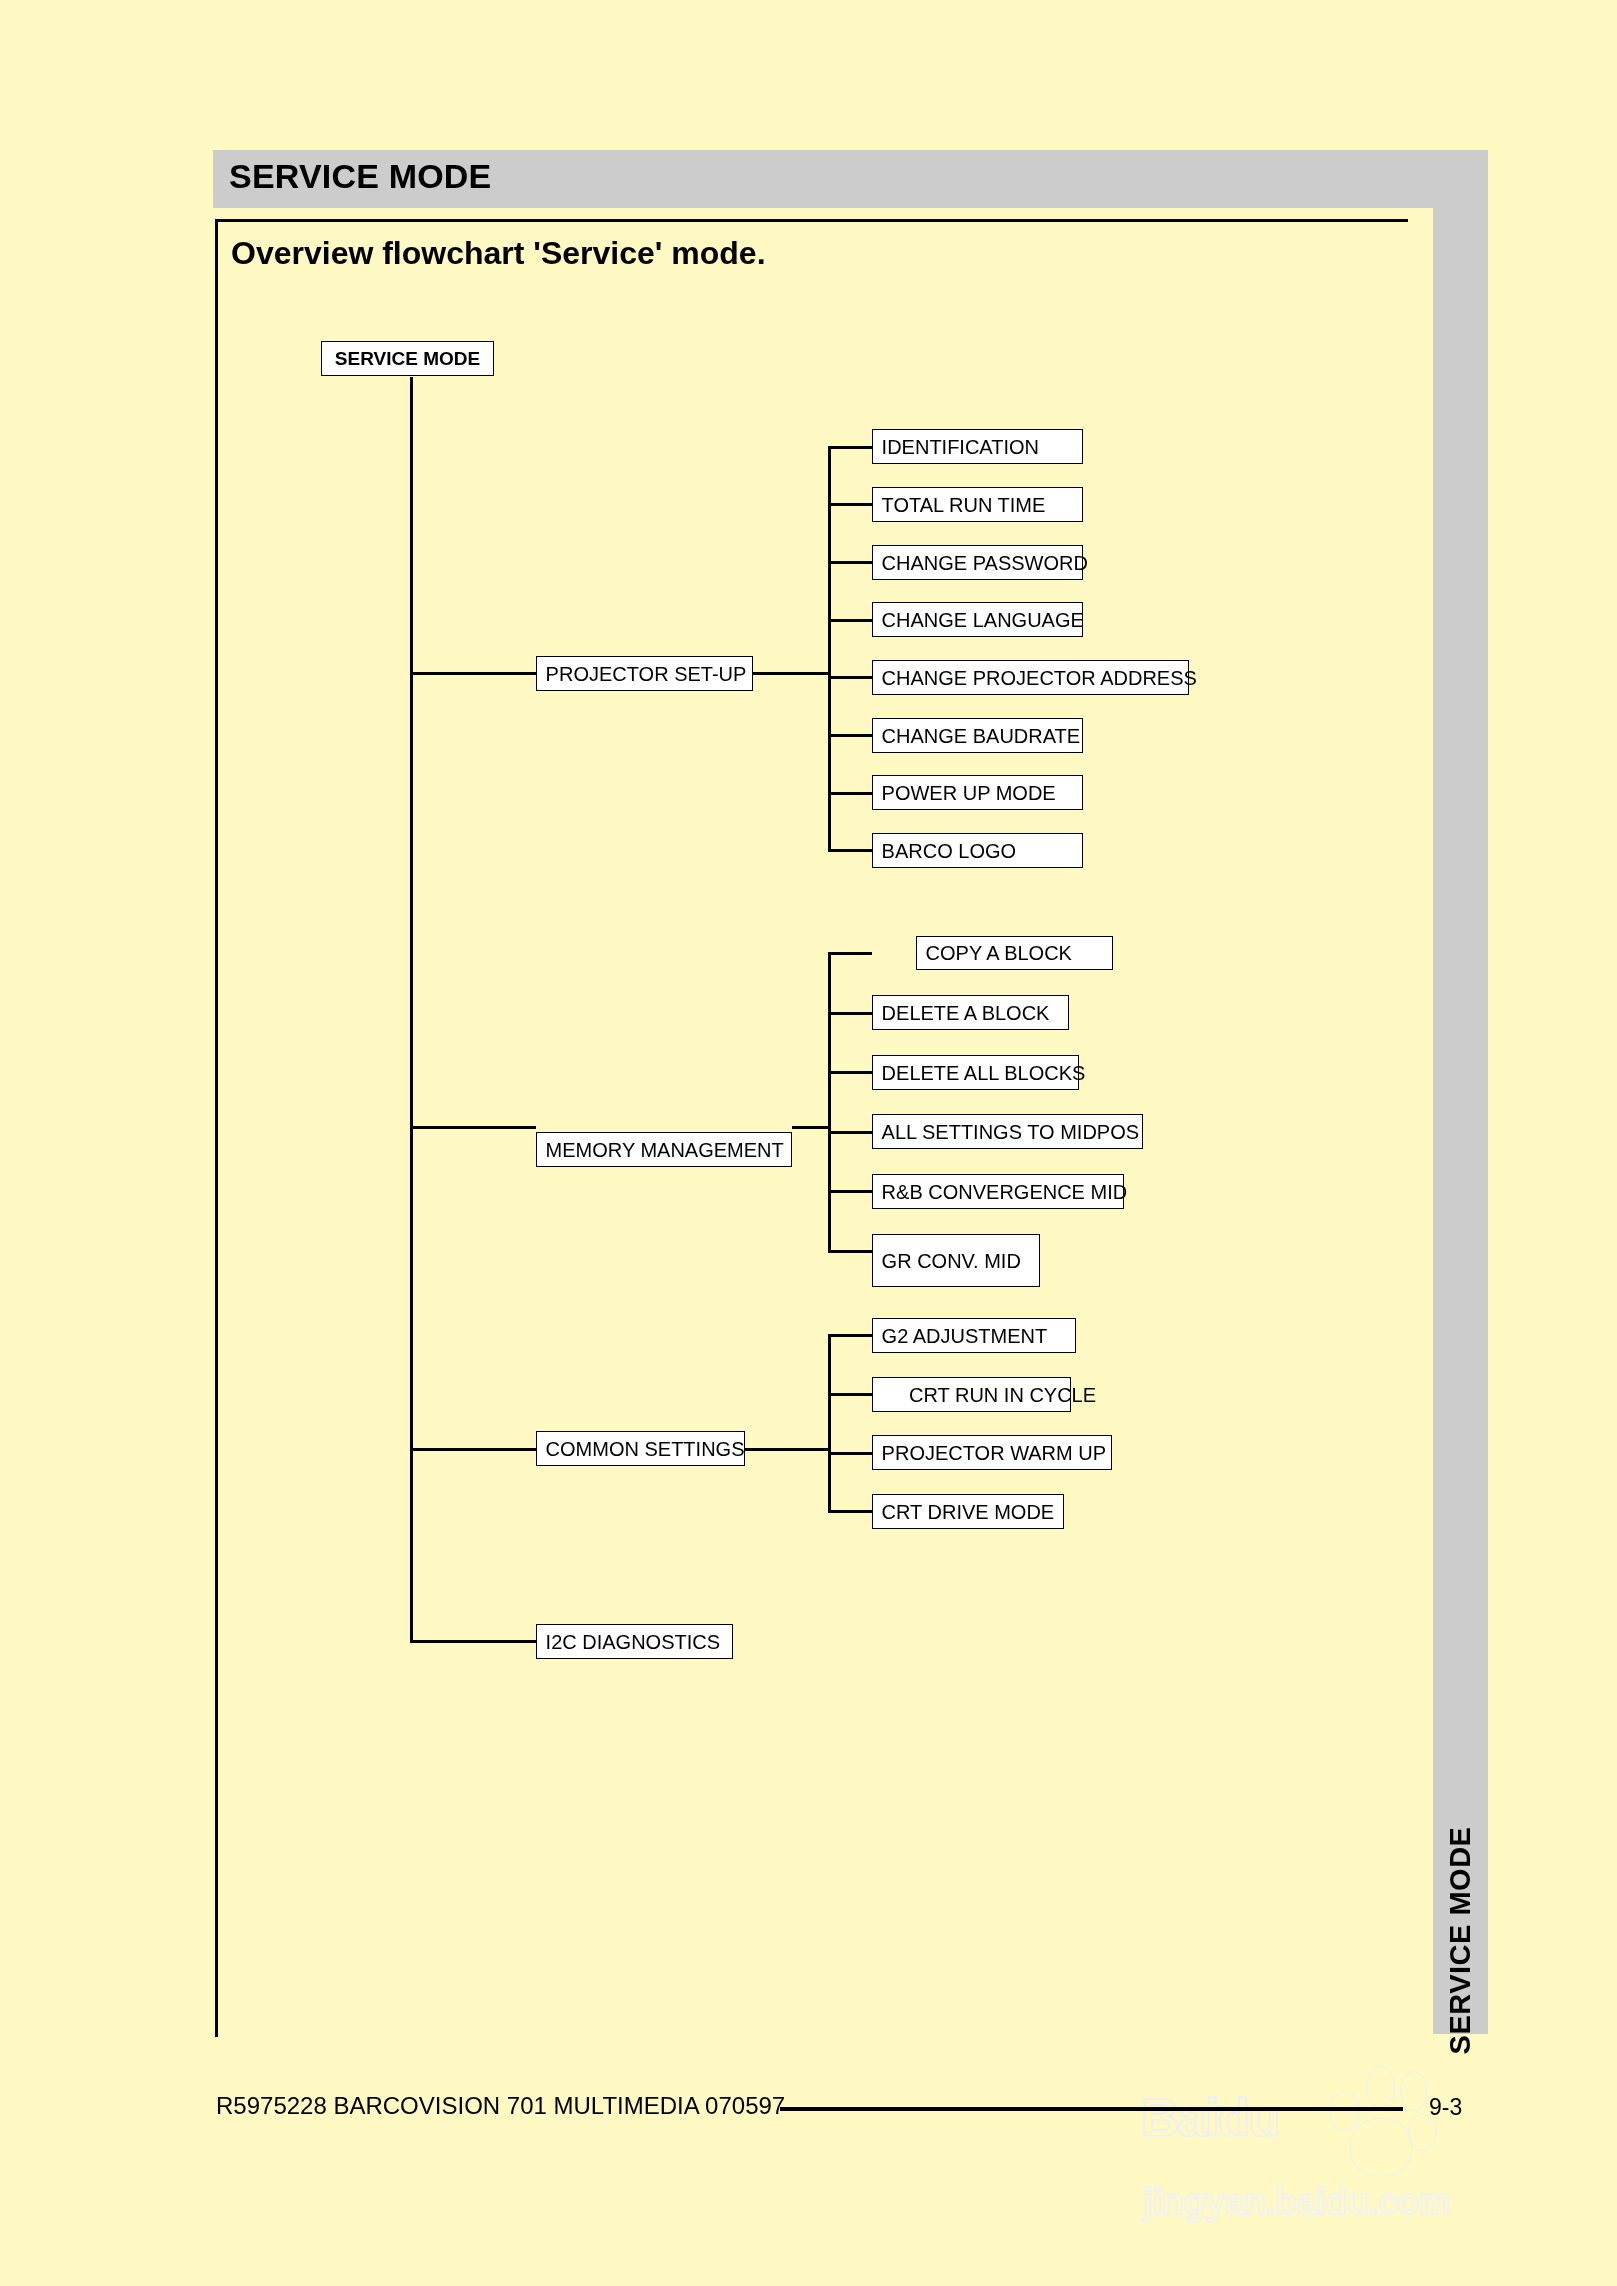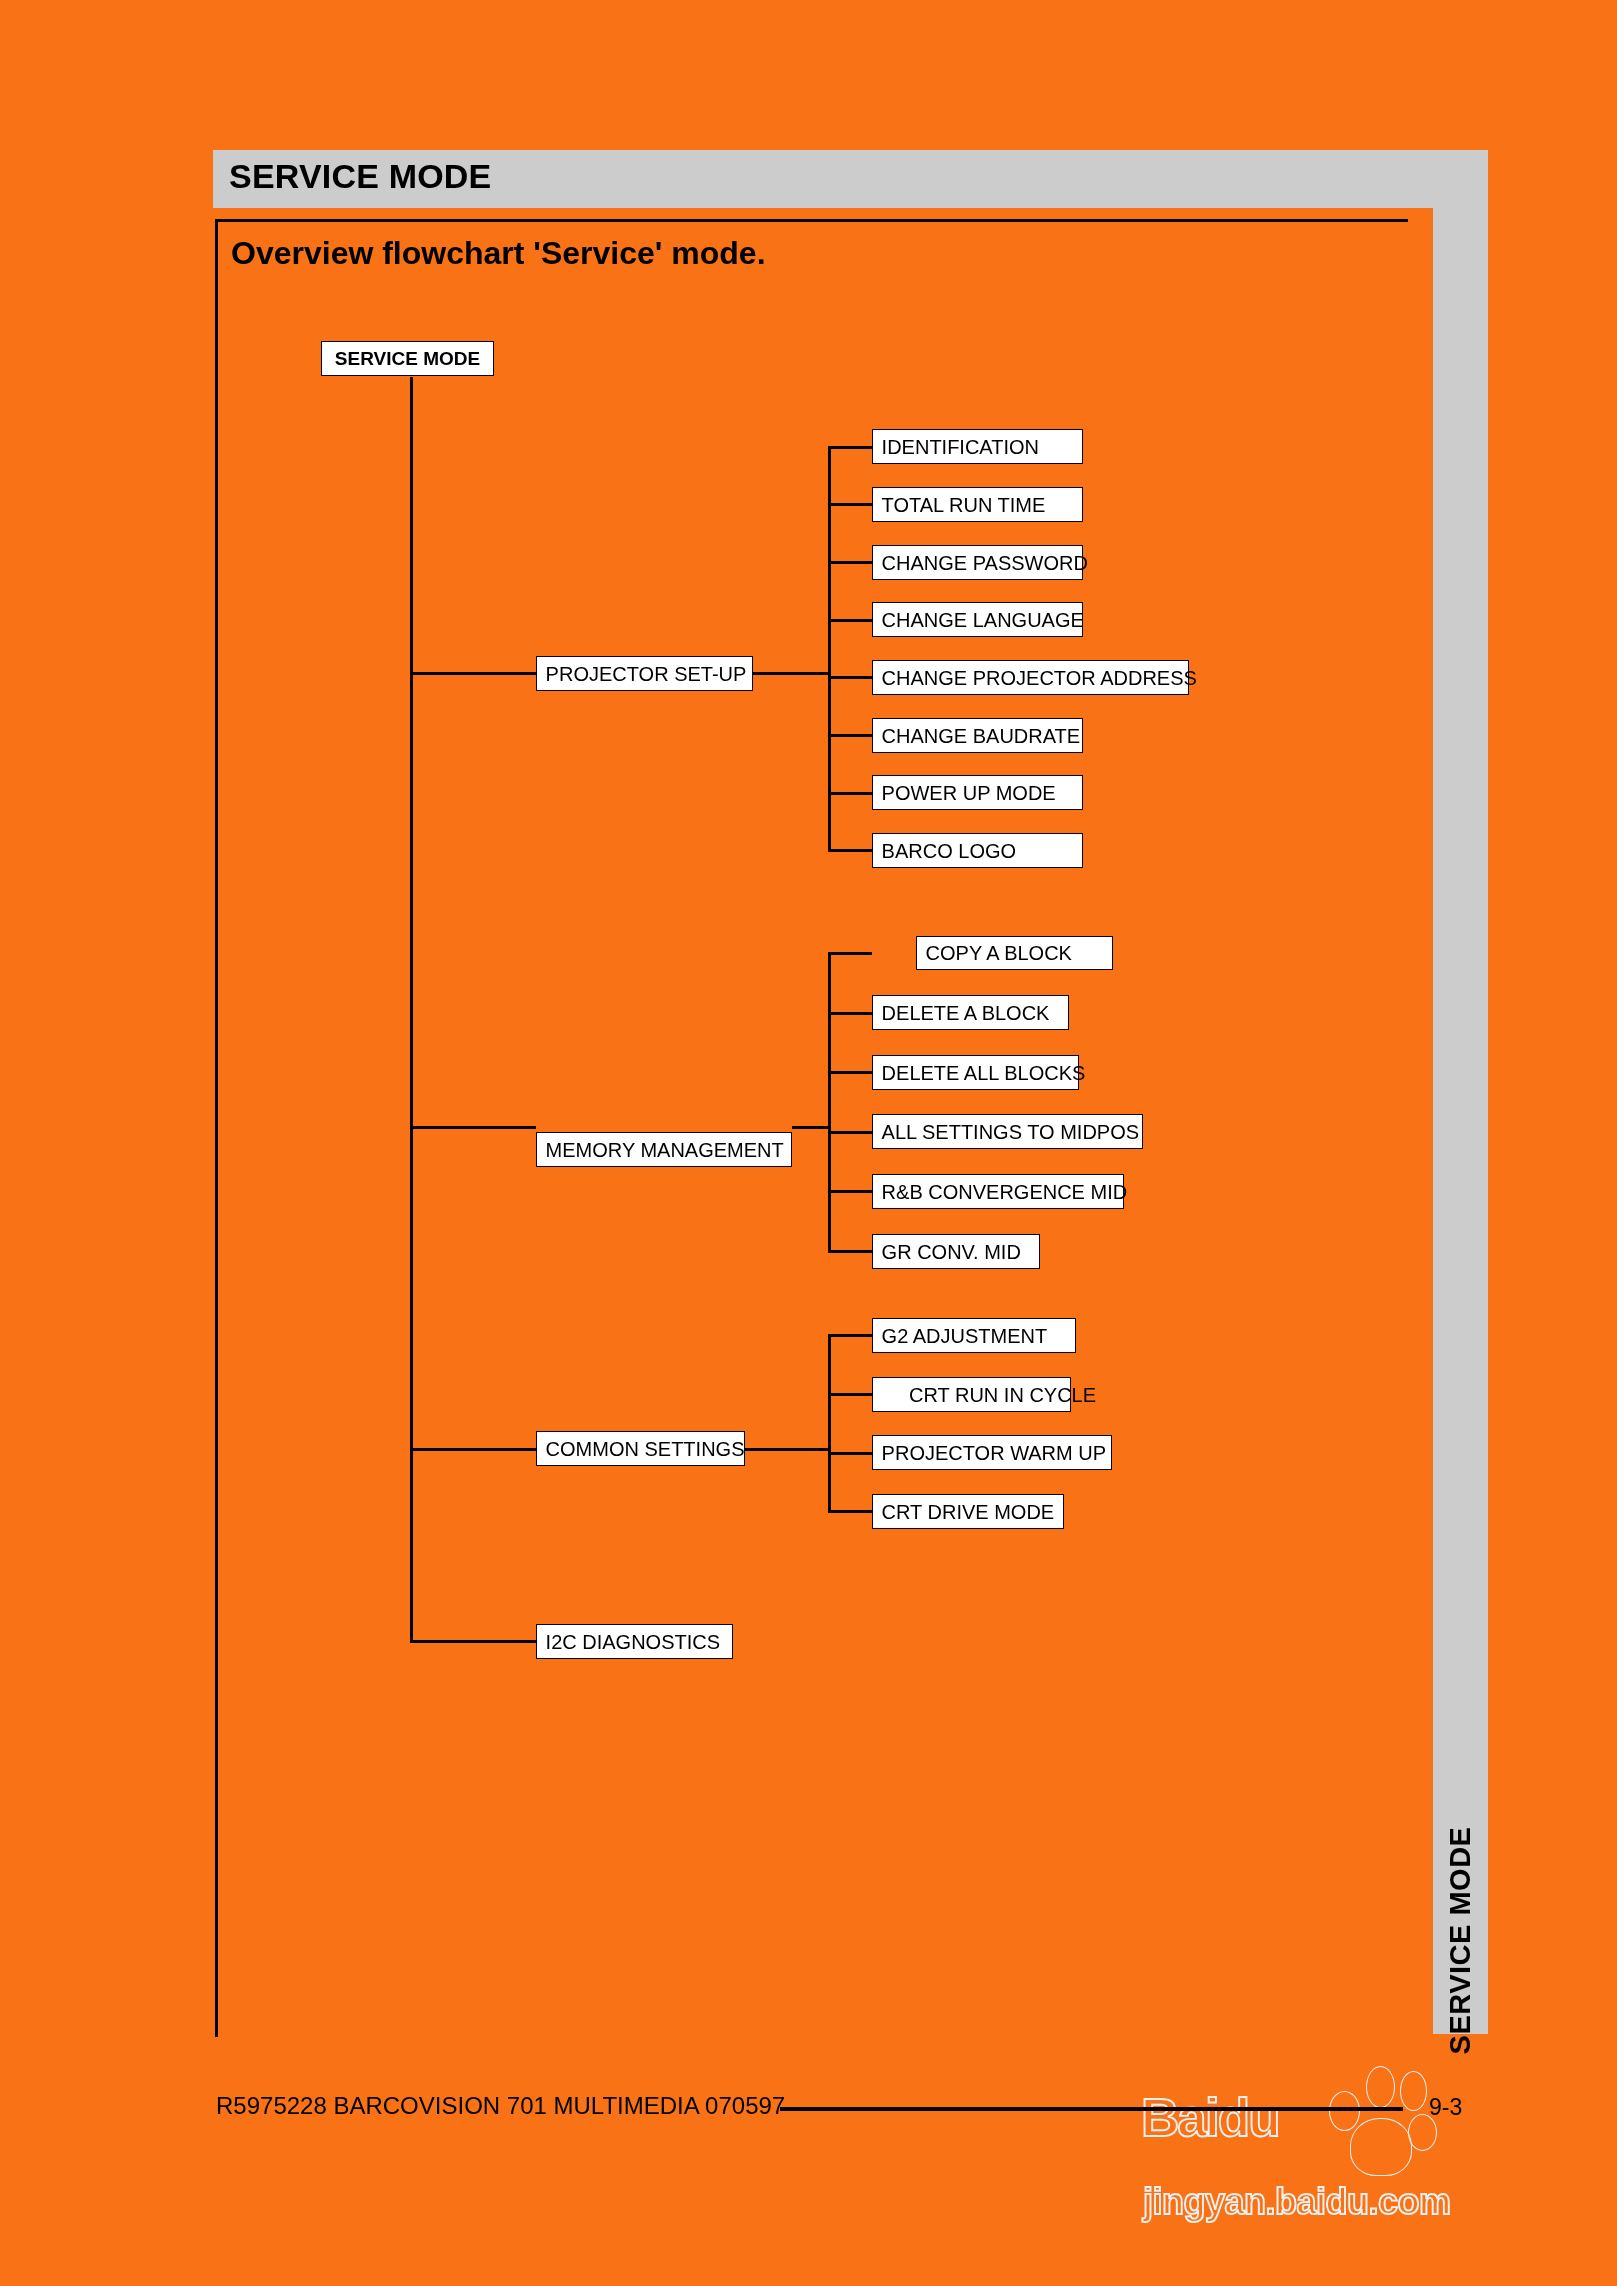--- a/index.html
+++ b/index.html
@@ -8,21 +8,21 @@
     background: #ffffff;
   }
   body {
     font-family: "Liberation Sans", sans-serif;
     -webkit-font-smoothing: antialiased;
   }
   #page {
     position: relative;
     width: 1618px;
     height: 2286px;
-    background: #f97316;
+    background: #fef9c3;
     overflow: hidden;
   }
 
   
   .header-band {
     position: absolute;
     left: 213px;
     top: 150px;
     width: 1275px;
     height: 58px;
@@ -249,21 +249,21 @@
       <div class="node" style="left: 916px; top: 936px; width: 197px; height: 34px;">COPY A BLOCK</div>
       <div class="line" style="left: 828px; top: 1012px; width: 44px; height: 2.9px;"></div>
       <div class="node" style="left: 872px; top: 995px; width: 197px; height: 35px;">DELETE A BLOCK</div>
       <div class="line" style="left: 828px; top: 1071px; width: 44px; height: 2.9px;"></div>
       <div class="node" style="left: 872px; top: 1055px; width: 207px; height: 35px;">DELETE ALL BLOCKS</div>
       <div class="line" style="left: 828px; top: 1131px; width: 44px; height: 2.9px;"></div>
       <div class="node" style="left: 872px; top: 1114px; width: 271px; height: 35px;">ALL SETTINGS TO MIDPOS</div>
       <div class="line" style="left: 828px; top: 1190px; width: 44px; height: 2.9px;"></div>
       <div class="node" style="left: 872px; top: 1174px; width: 252px; height: 35px;">R&amp;B CONVERGENCE MID</div>
       <div class="line" style="left: 828px; top: 1250px; width: 44px; height: 2.9px;"></div>
-      <div class="node" style="left: 872px; top: 1234px; width: 168px; height: 35px;">GR CONV. MID</div>
+      <div class="node" style="left: 872px; top: 1234px; width: 168px; height: 53px;">GR CONV. MID</div>
       <div class="line" style="left: 410px; top: 1448px; width: 126px; height: 2.9px;"></div>
       <div class="node" style="left: 536px; top: 1431px; width: 209px; height: 35px;">COMMON SETTINGS</div>
       <div class="line" style="left: 745px; top: 1448px; width: 86px; height: 2.9px;"></div>
       <div class="line" style="left: 828px; top: 1334px; width: 2.9px; height: 176px;"></div>
       <div class="line" style="left: 828px; top: 1334px; width: 44px; height: 2.9px;"></div>
       <div class="node" style="left: 872px; top: 1318px; width: 204px; height: 35px;">G2 ADJUSTMENT</div>
       <div class="line" style="left: 828px; top: 1393px; width: 44px; height: 2.9px;"></div>
       <div class="node" style="left: 872px; top: 1377px; width: 199px; height: 35px; padding-left: 36px;">CRT RUN IN CYCLE</div>
       <div class="line" style="left: 828px; top: 1452px; width: 44px; height: 2.9px;"></div>
       <div class="node" style="left: 872px; top: 1435px; width: 240px; height: 35px;">PROJECTOR WARM UP</div>

